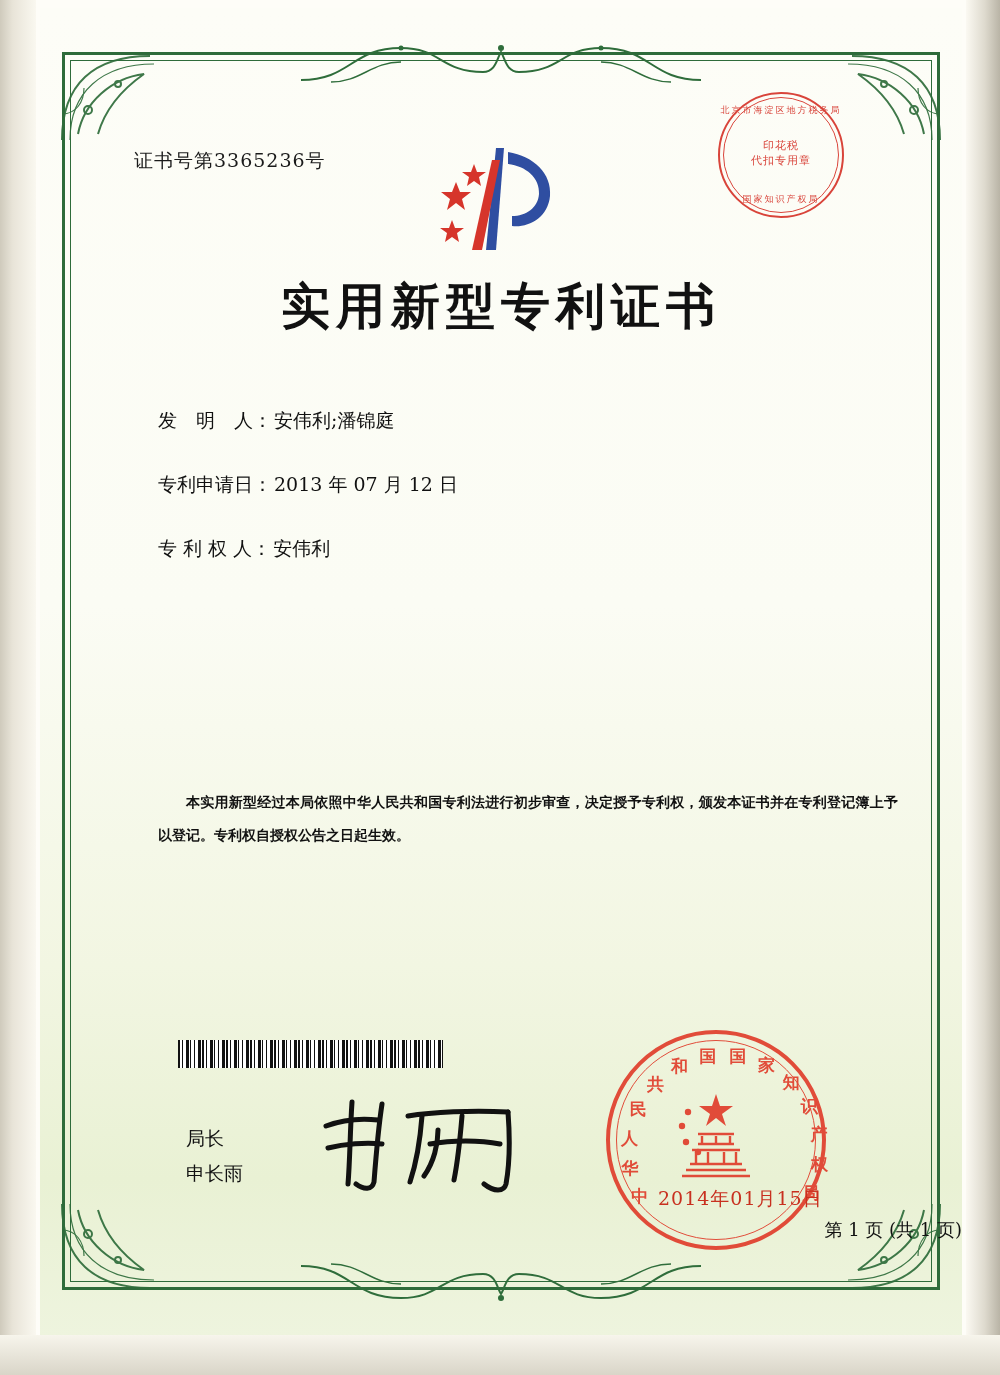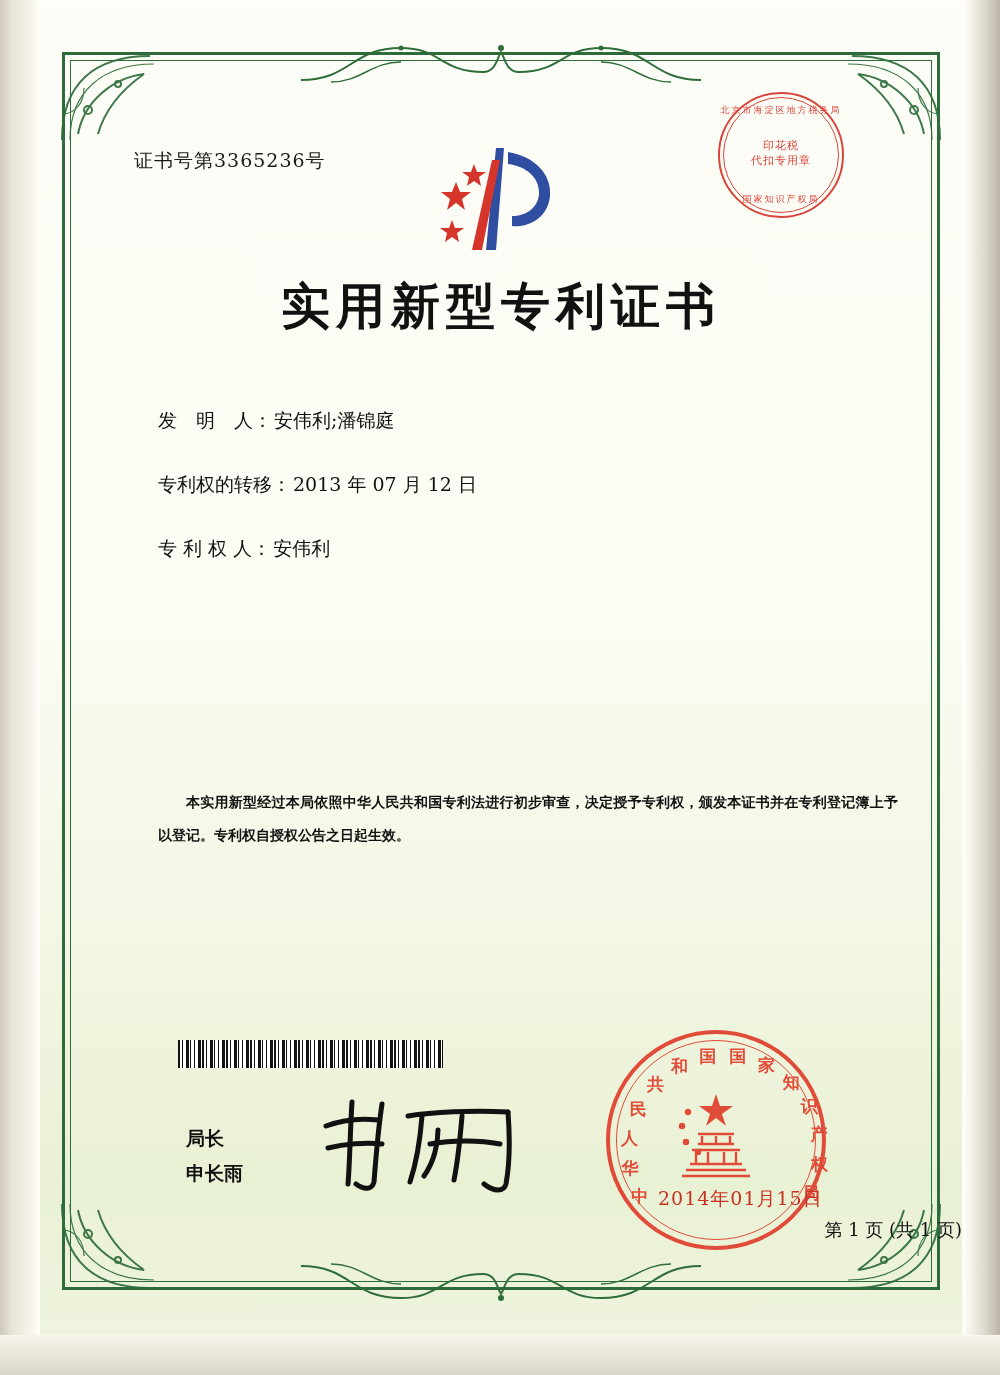--- a/index.html
+++ b/index.html
@@ -125,21 +125,21 @@
       repeating-linear-gradient(to right,
         #111 0 2px,#fff 2px 4px,#111 4px 5px,#fff 5px 8px,
         #111 8px 11px,#fff 11px 12px,#111 12px 13px,#fff 13px 16px,
         #111 16px 17px,#fff 17px 20px,#111 20px 23px,#fff 23px 24px);
   }
 
   
   .sig-label{
     position:absolute;left:146px;top:1113px;
     font-family:"DejaVu Serif","Liberation Serif",serif;
-    font-size:19px;font-weight:bold;color:#111;line-height:35px;
+    font-size:19px;font-weight:normal;color:#111;line-height:35px;
   }
   .sig-hand{
     position:absolute;left:272px;top:1078px;width:260px;height:110px;
     color:#111;
   }
   .sig-hand svg{width:100%;height:100%;display:block;}
 
   
   .seal{
     position:absolute;left:566px;top:1022px;width:212px;height:212px;
@@ -265,21 +265,21 @@
     </div>
 
     <div class="title">实用新型专利证书</div>
 
     <div class="fields">
       <div class="field">
         <span class="lbl">发　明　人：</span>
         <span class="val">安伟利;潘锦庭</span>
       </div>
       <div class="field">
-        <span class="lbl">专利权的转移：</span>
+        <span class="lbl">专利申请日：</span>
         <span class="val">2013 年 07 月 12 日</span>
       </div>
       <div class="field">
         <span class="lbl">专 利 权 人：</span>
         <span class="val">安伟利</span>
       </div>
     </div>
 
     <div class="paras">
       <p>本实用新型经过本局依照中华人民共和国专利法进行初步审查，决定授予专利权，颁发本证书并在专利登记簿上予以登记。专利权自授权公告之日起生效。</p>

